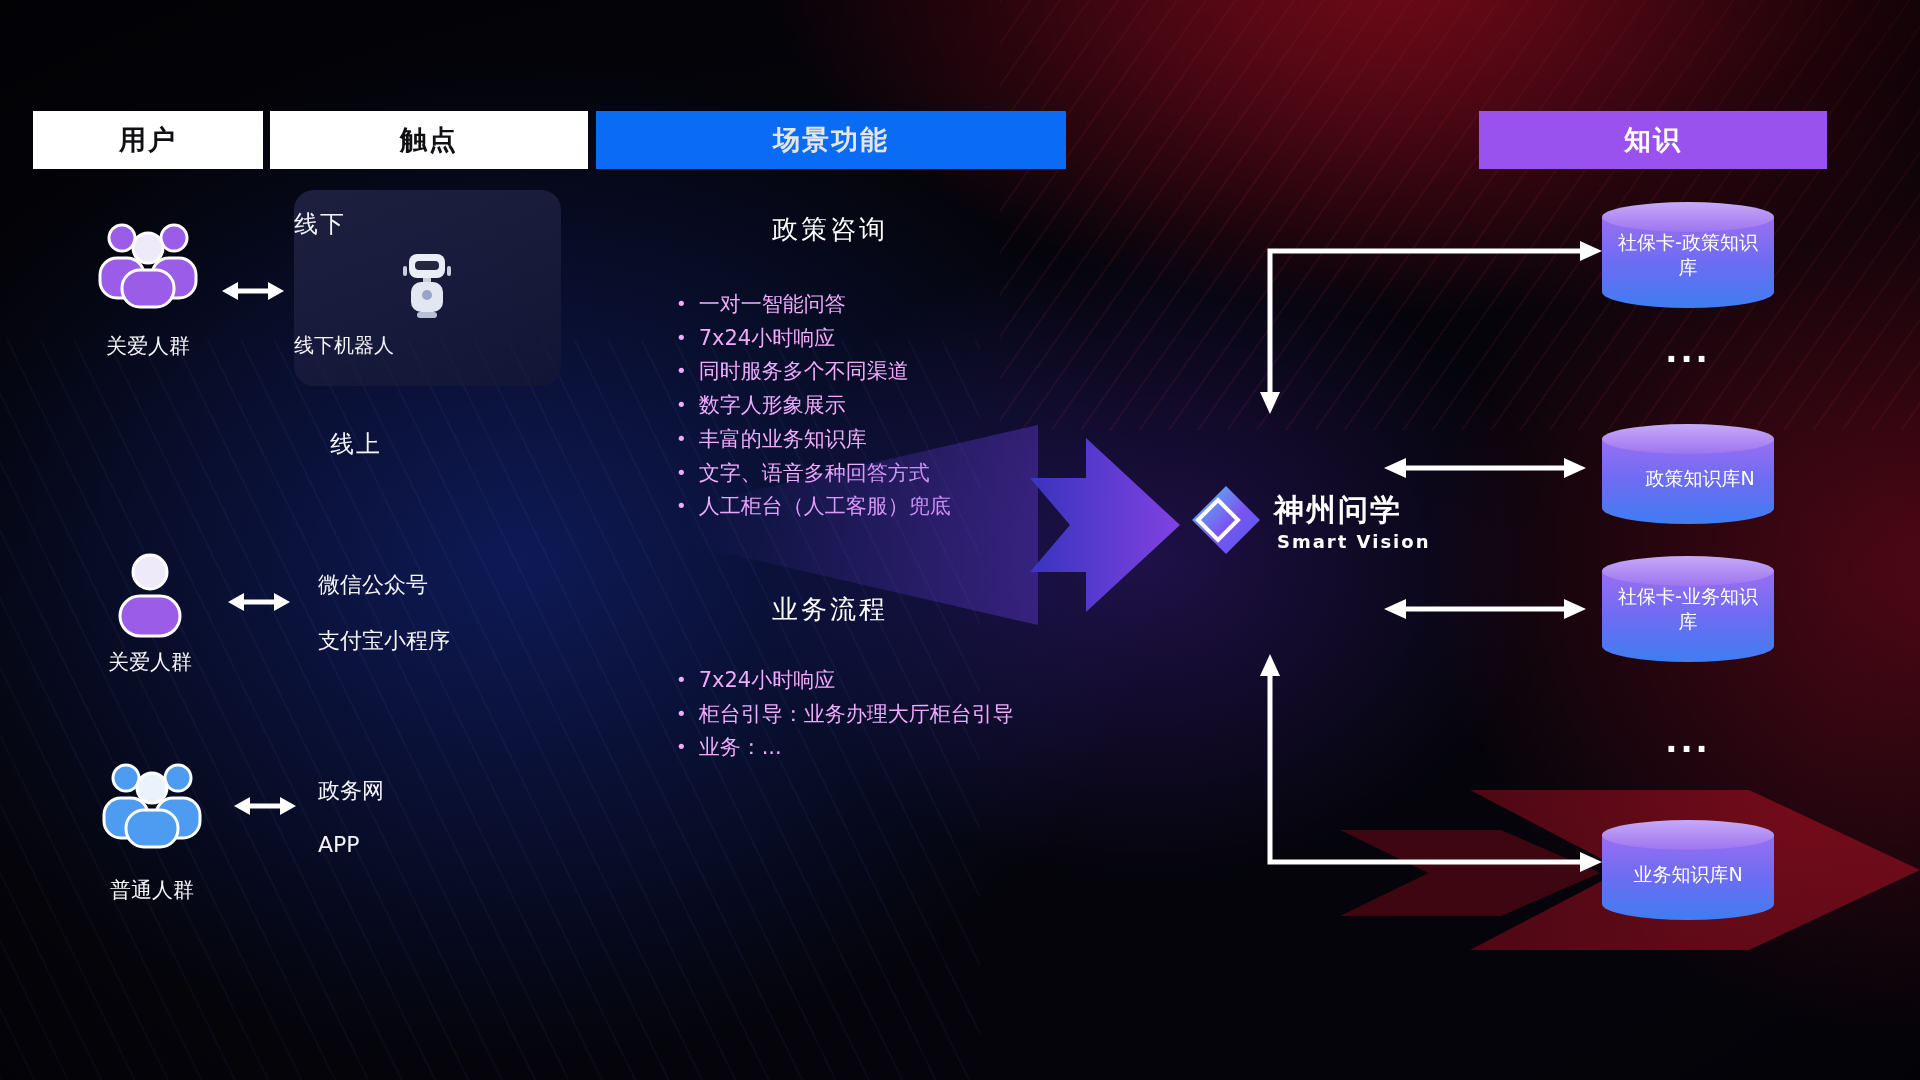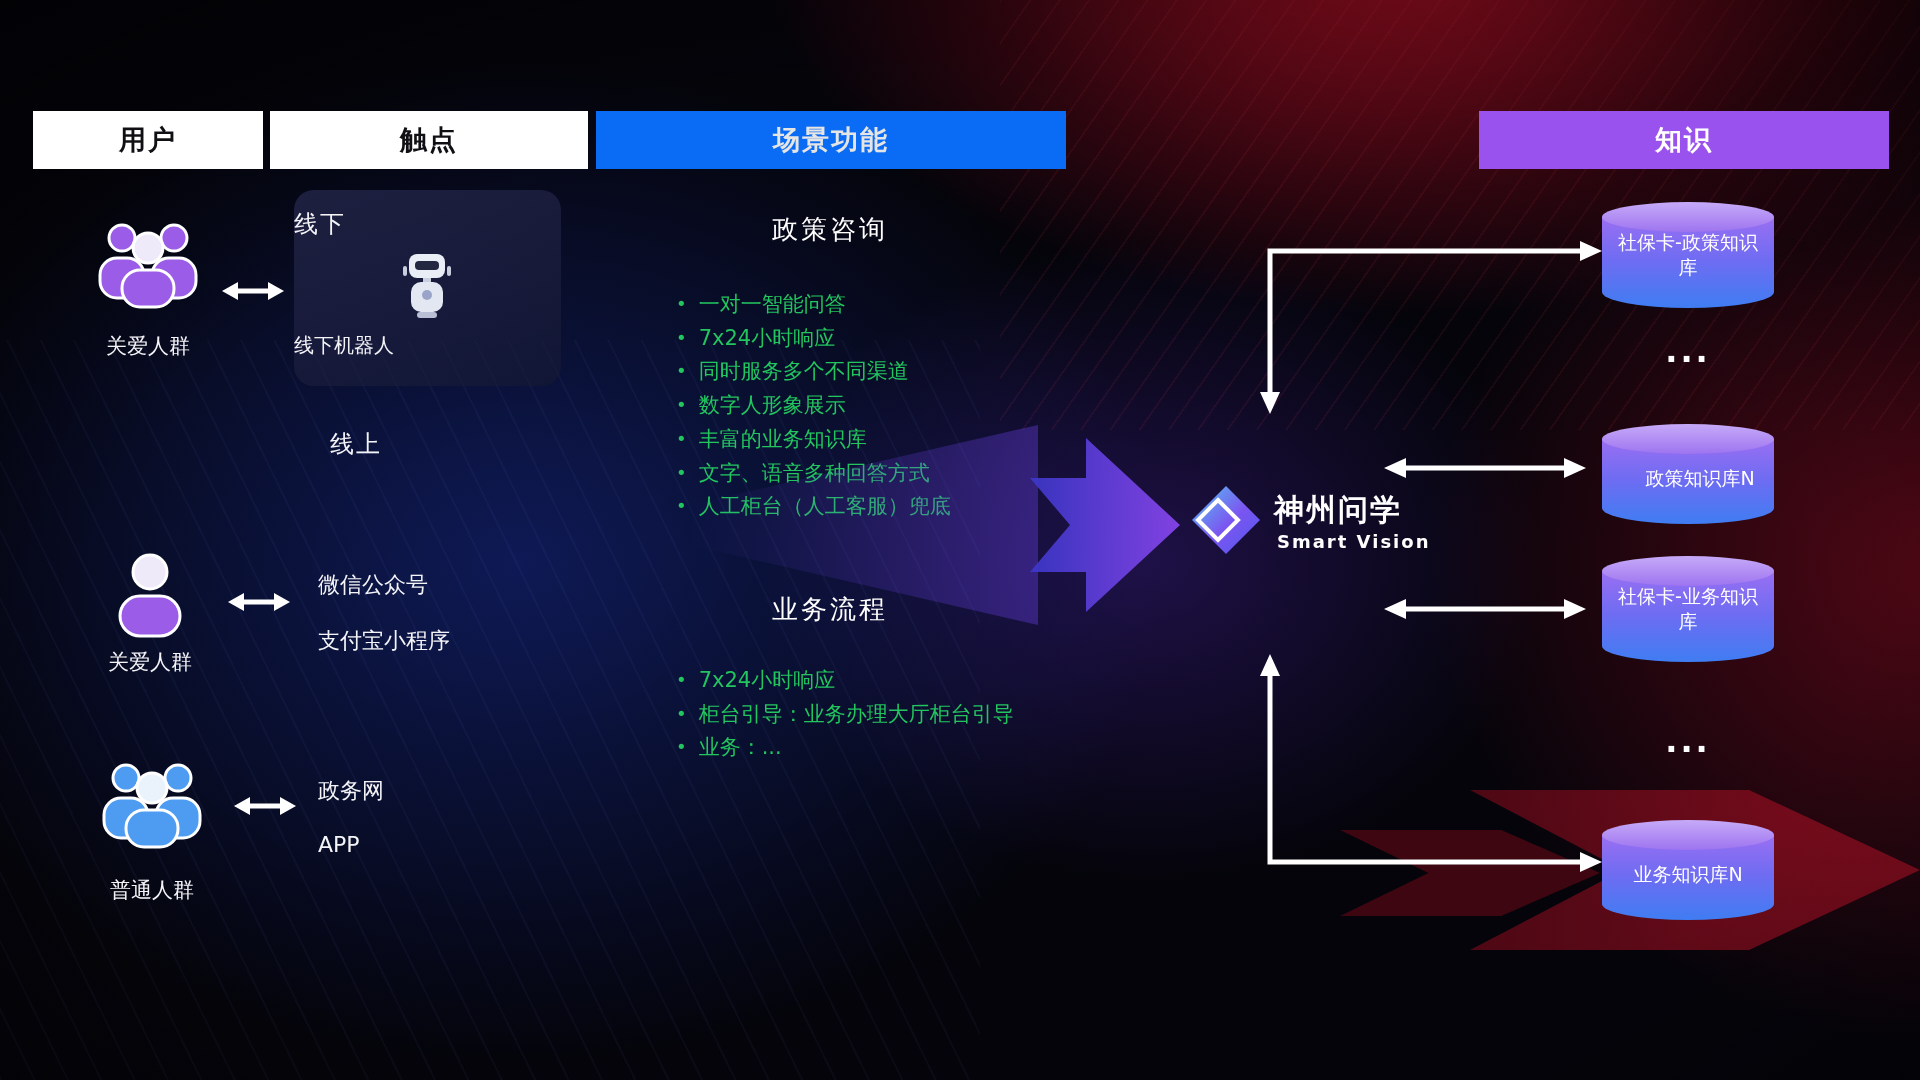--- a/index.html
+++ b/index.html
@@ -27,34 +27,34 @@
   
   .hdr { position:absolute; top:111px; height:58px; display:flex; align-items:center; justify-content:center;
          font-size:27px; font-weight:700; letter-spacing:2px; }
   .hdr.white  { background:#fff; color:#101014; }
   .hdr.blue   { background:#0a6bf5; color:#e5e5e5; }
   .hdr.purple { background:#9a52ee; color:#fff; }
   .hdr-1 { left:33px;   width:230px; }
   .hdr-2 { left:270px;  width:318px; }
   .hdr-3 { left:596px;  width:470px; }
   .hdr-4 { left:1073px; width:398px; }
-  .hdr-5 { left:1479px; width:410px; }
+  .hdr-5 { left:1479px; width:348px; }
 
   
   .user-label { position:absolute; width:180px; text-align:center; color:#f4f4f8; font-size:21px; }
   .dbl-arrow  { position:absolute; }
 
   
   .offline-card { position:absolute; left:294px; top:190px; width:267px; height:196px; border-radius:20px;
                   background:linear-gradient(160deg, rgba(40,42,82,.70), rgba(22,24,50,.62)); }
   .tp-text { position:absolute; color:#f4f4f8; text-align:left; }
 
   
   .sc-title { position:absolute; width:380px; text-align:center; color:#fff; font-size:26px; font-weight:500; letter-spacing:3px; }
-  .sc-list  { position:absolute; list-style:none; color:#22c55e; font-size:21px; line-height:32.7px; }
+  .sc-list  { position:absolute; list-style:none; color:#f0abfc; font-size:21px; line-height:32.7px; }
   .sc-list li::before { content:"•"; margin-right:12px; font-size:18px; position:relative; top:-1px; }
 
   
   .beam { position:absolute; left:690px; top:425px; width:348px; height:200px; pointer-events:none;
           background:linear-gradient(90deg, rgba(60,50,180,0), rgba(105,65,230,.38));
           clip-path:polygon(0 40%, 100% 0, 100% 100%, 0 60%); }
   .model-name { position:absolute; left:1274px; top:490px; color:#fff; font-size:30px; font-weight:700; letter-spacing:2px; }
   .model-sub  { position:absolute; left:1277px; top:531px; color:#fff; font-size:18px; font-weight:600; letter-spacing:2px; }
 
   

